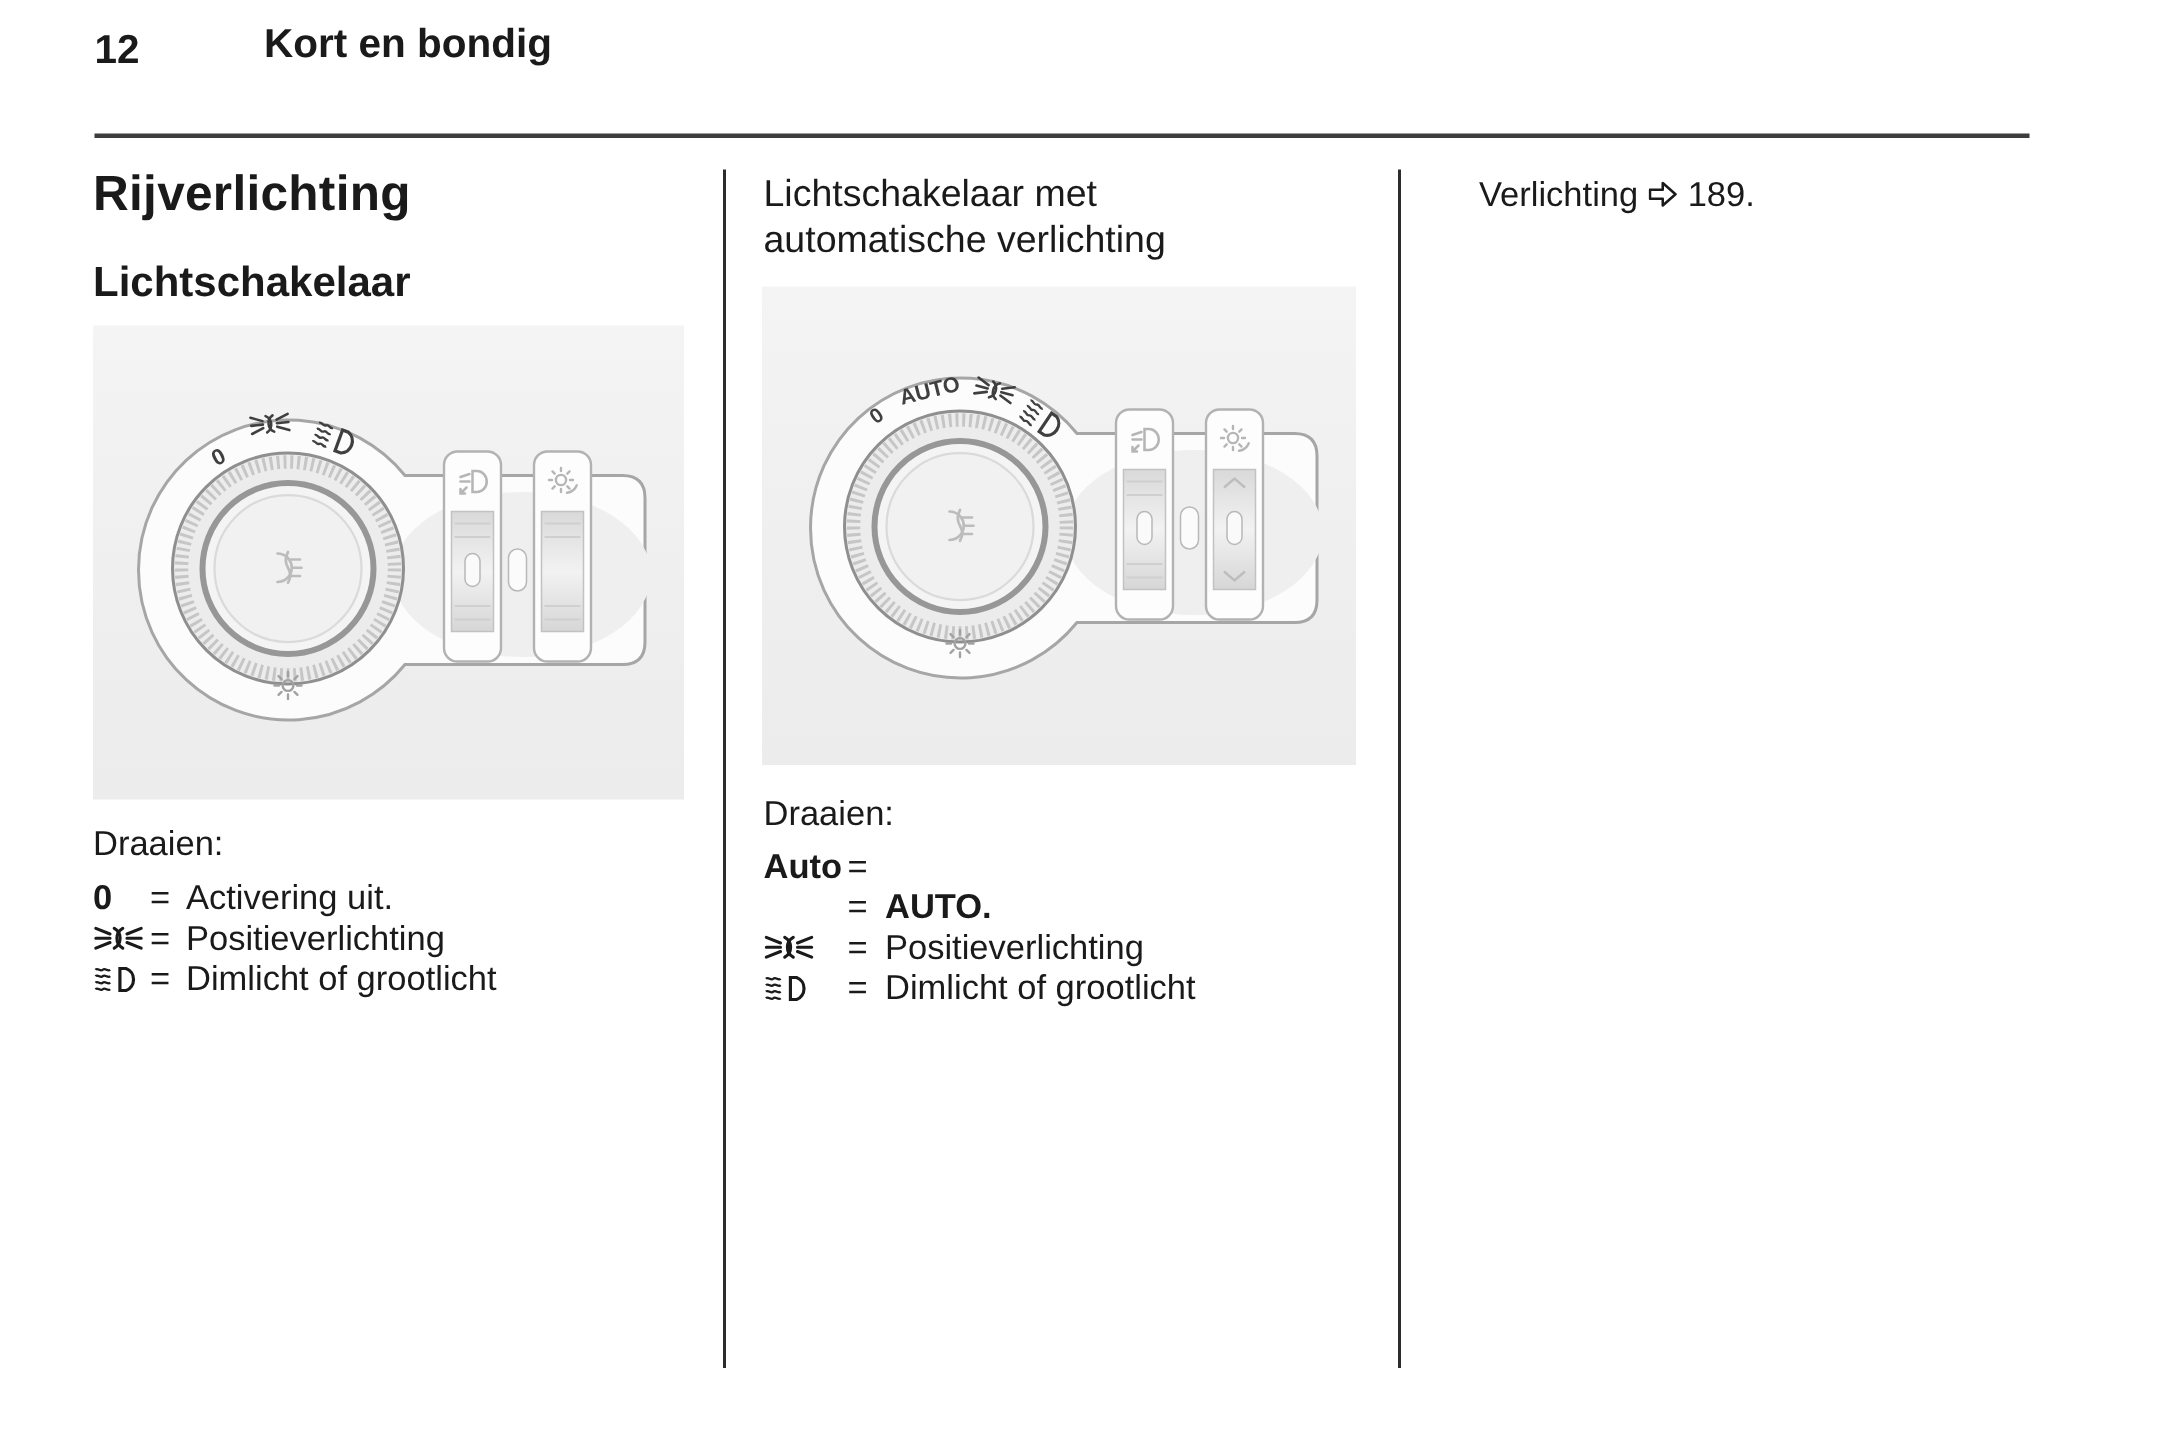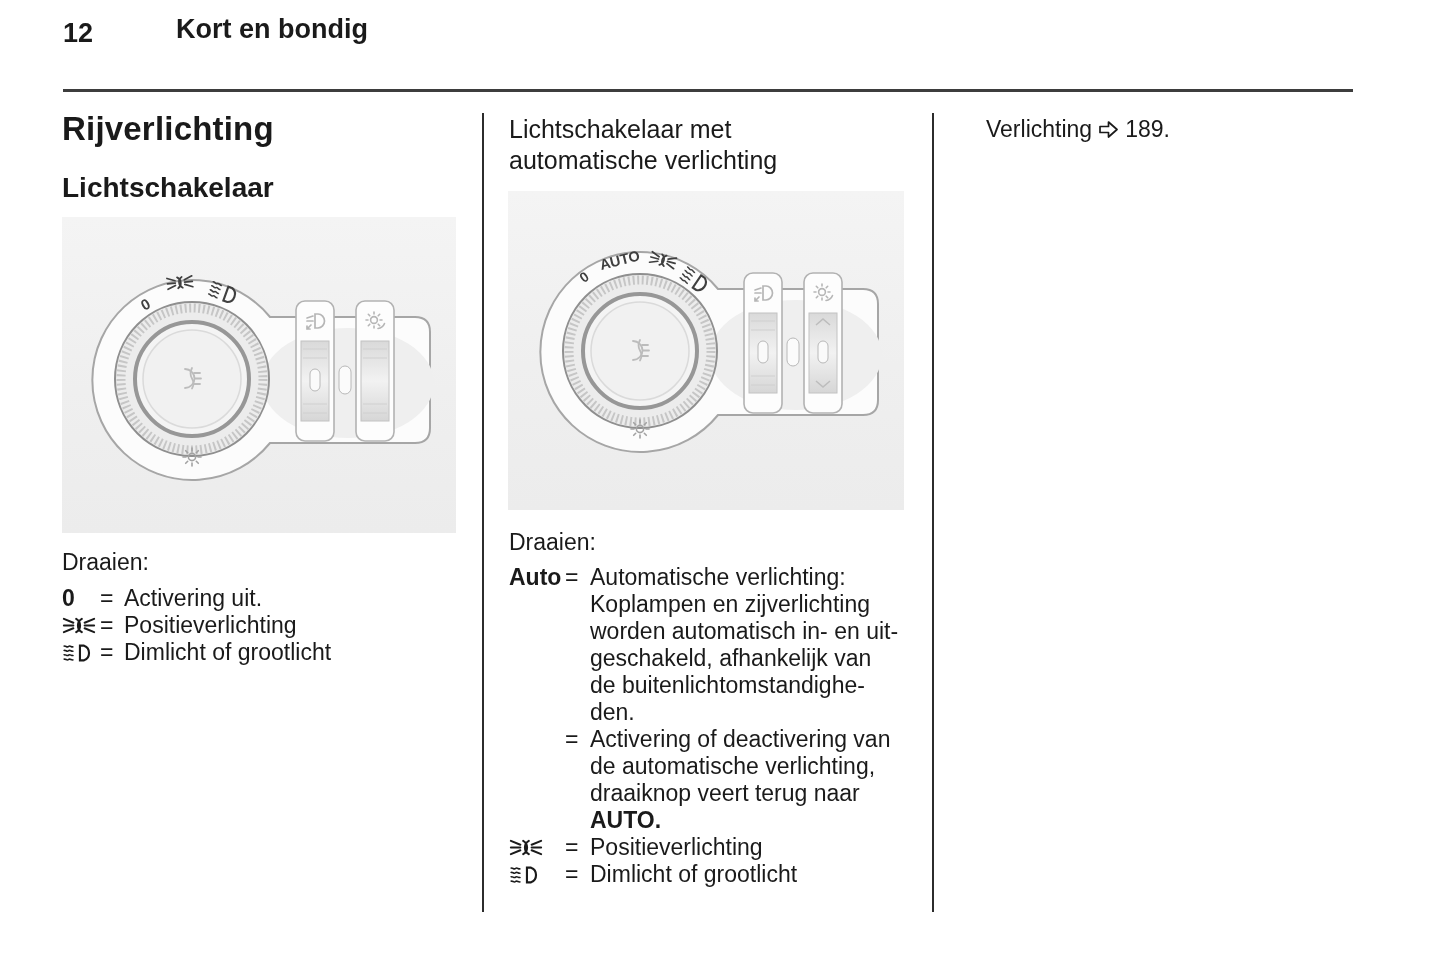--- a/index.html
+++ b/index.html
@@ -218,34 +218,25 @@
     </g>
   </svg>
 </div>
 
 <div class="abs rotate2">Draaien:</div>
 
 <div class="abs list2 deflist">
   <div class="defrow">
     <span class="defterm">Auto</span>
     <span>=</span>
-    <span class="deftext">Automatische verlichting:
-Koplampen en zijverlichting
-worden automatisch in- en uit-
-geschakeld, afhankelijk van
-de buitenlichtomstandighe-
-den.</span>
   </div>
   <div class="defrow">
     <span></span>
     <span>=</span>
-    <span class="deftext"><span>Activering of deactivering van
-de automatische verlichting,
-draaiknop veert terug naar
-</span><span class="b">AUTO.</span></span>
+    <span class="deftext"><span class="b">AUTO.</span></span>
   </div>
   <div class="defrow">
     <svg class="rowicon" width="34" height="17" viewBox="0 0 34 18">
         <g color="#1a1a1a">
           <use href="#g-pos"></use>
         </g>
       </svg>
     <span>=</span>
     <span class="deftext">Positieverlichting</span>
   </div>

